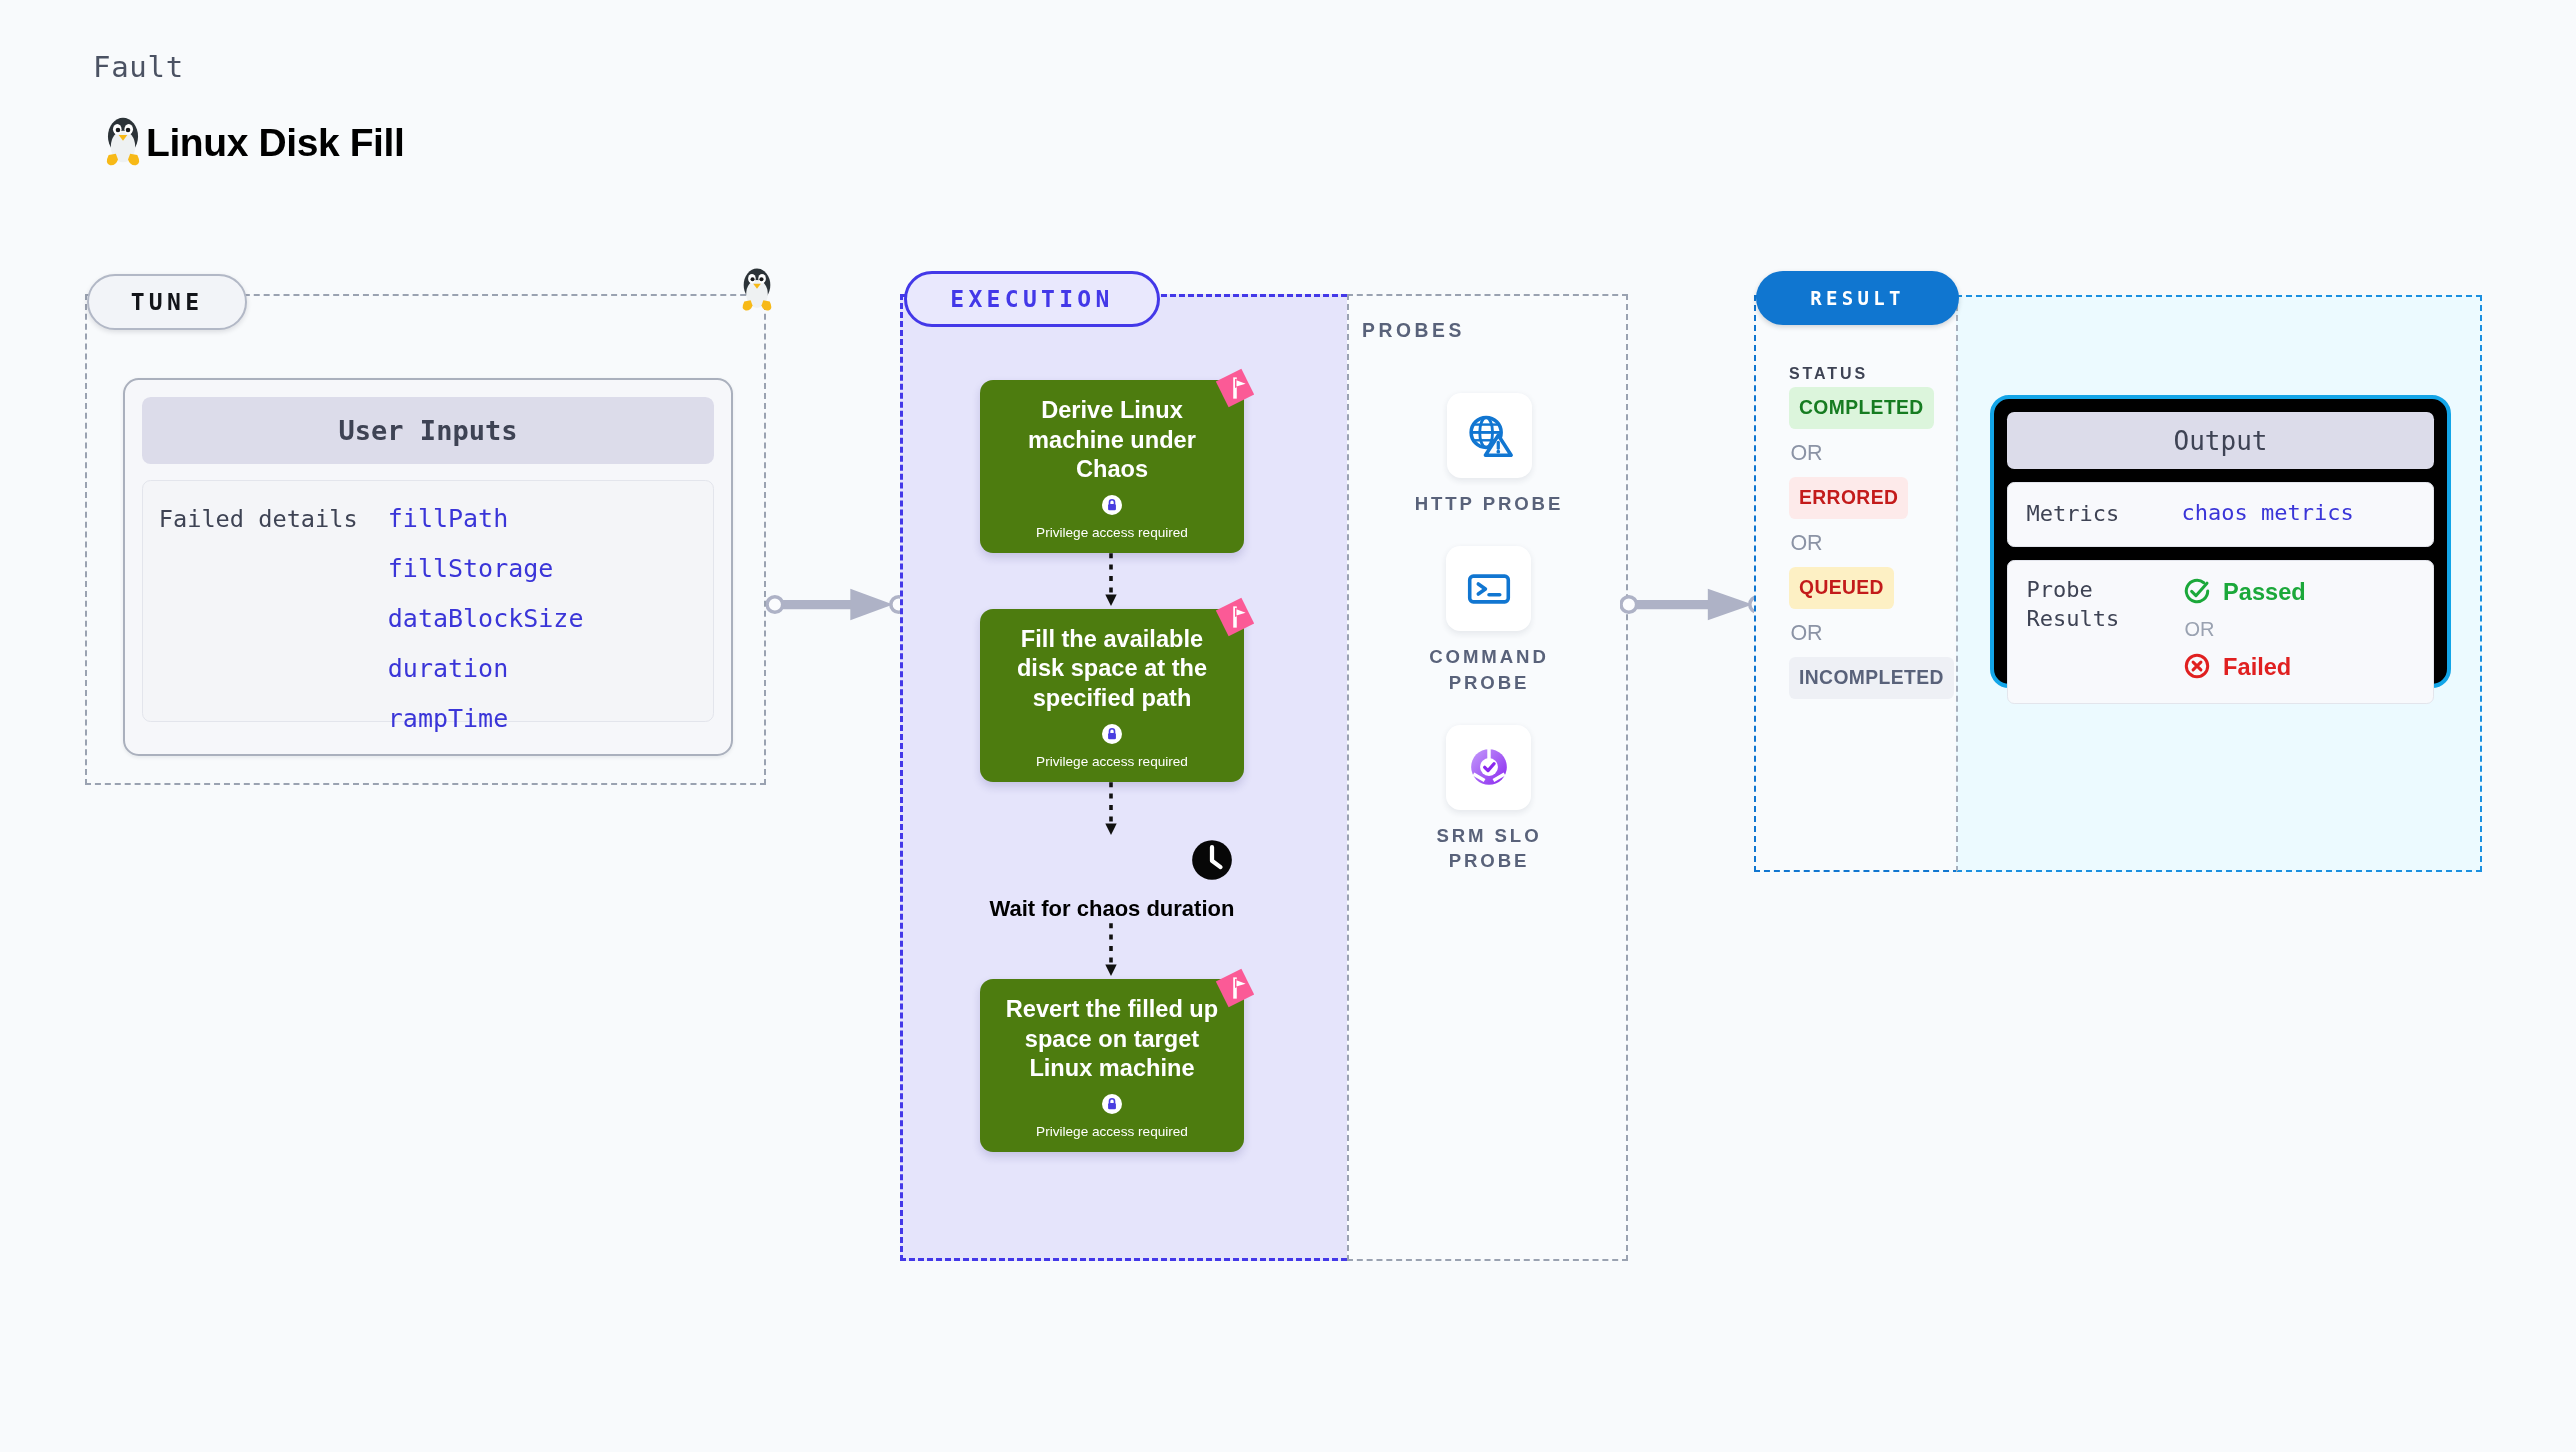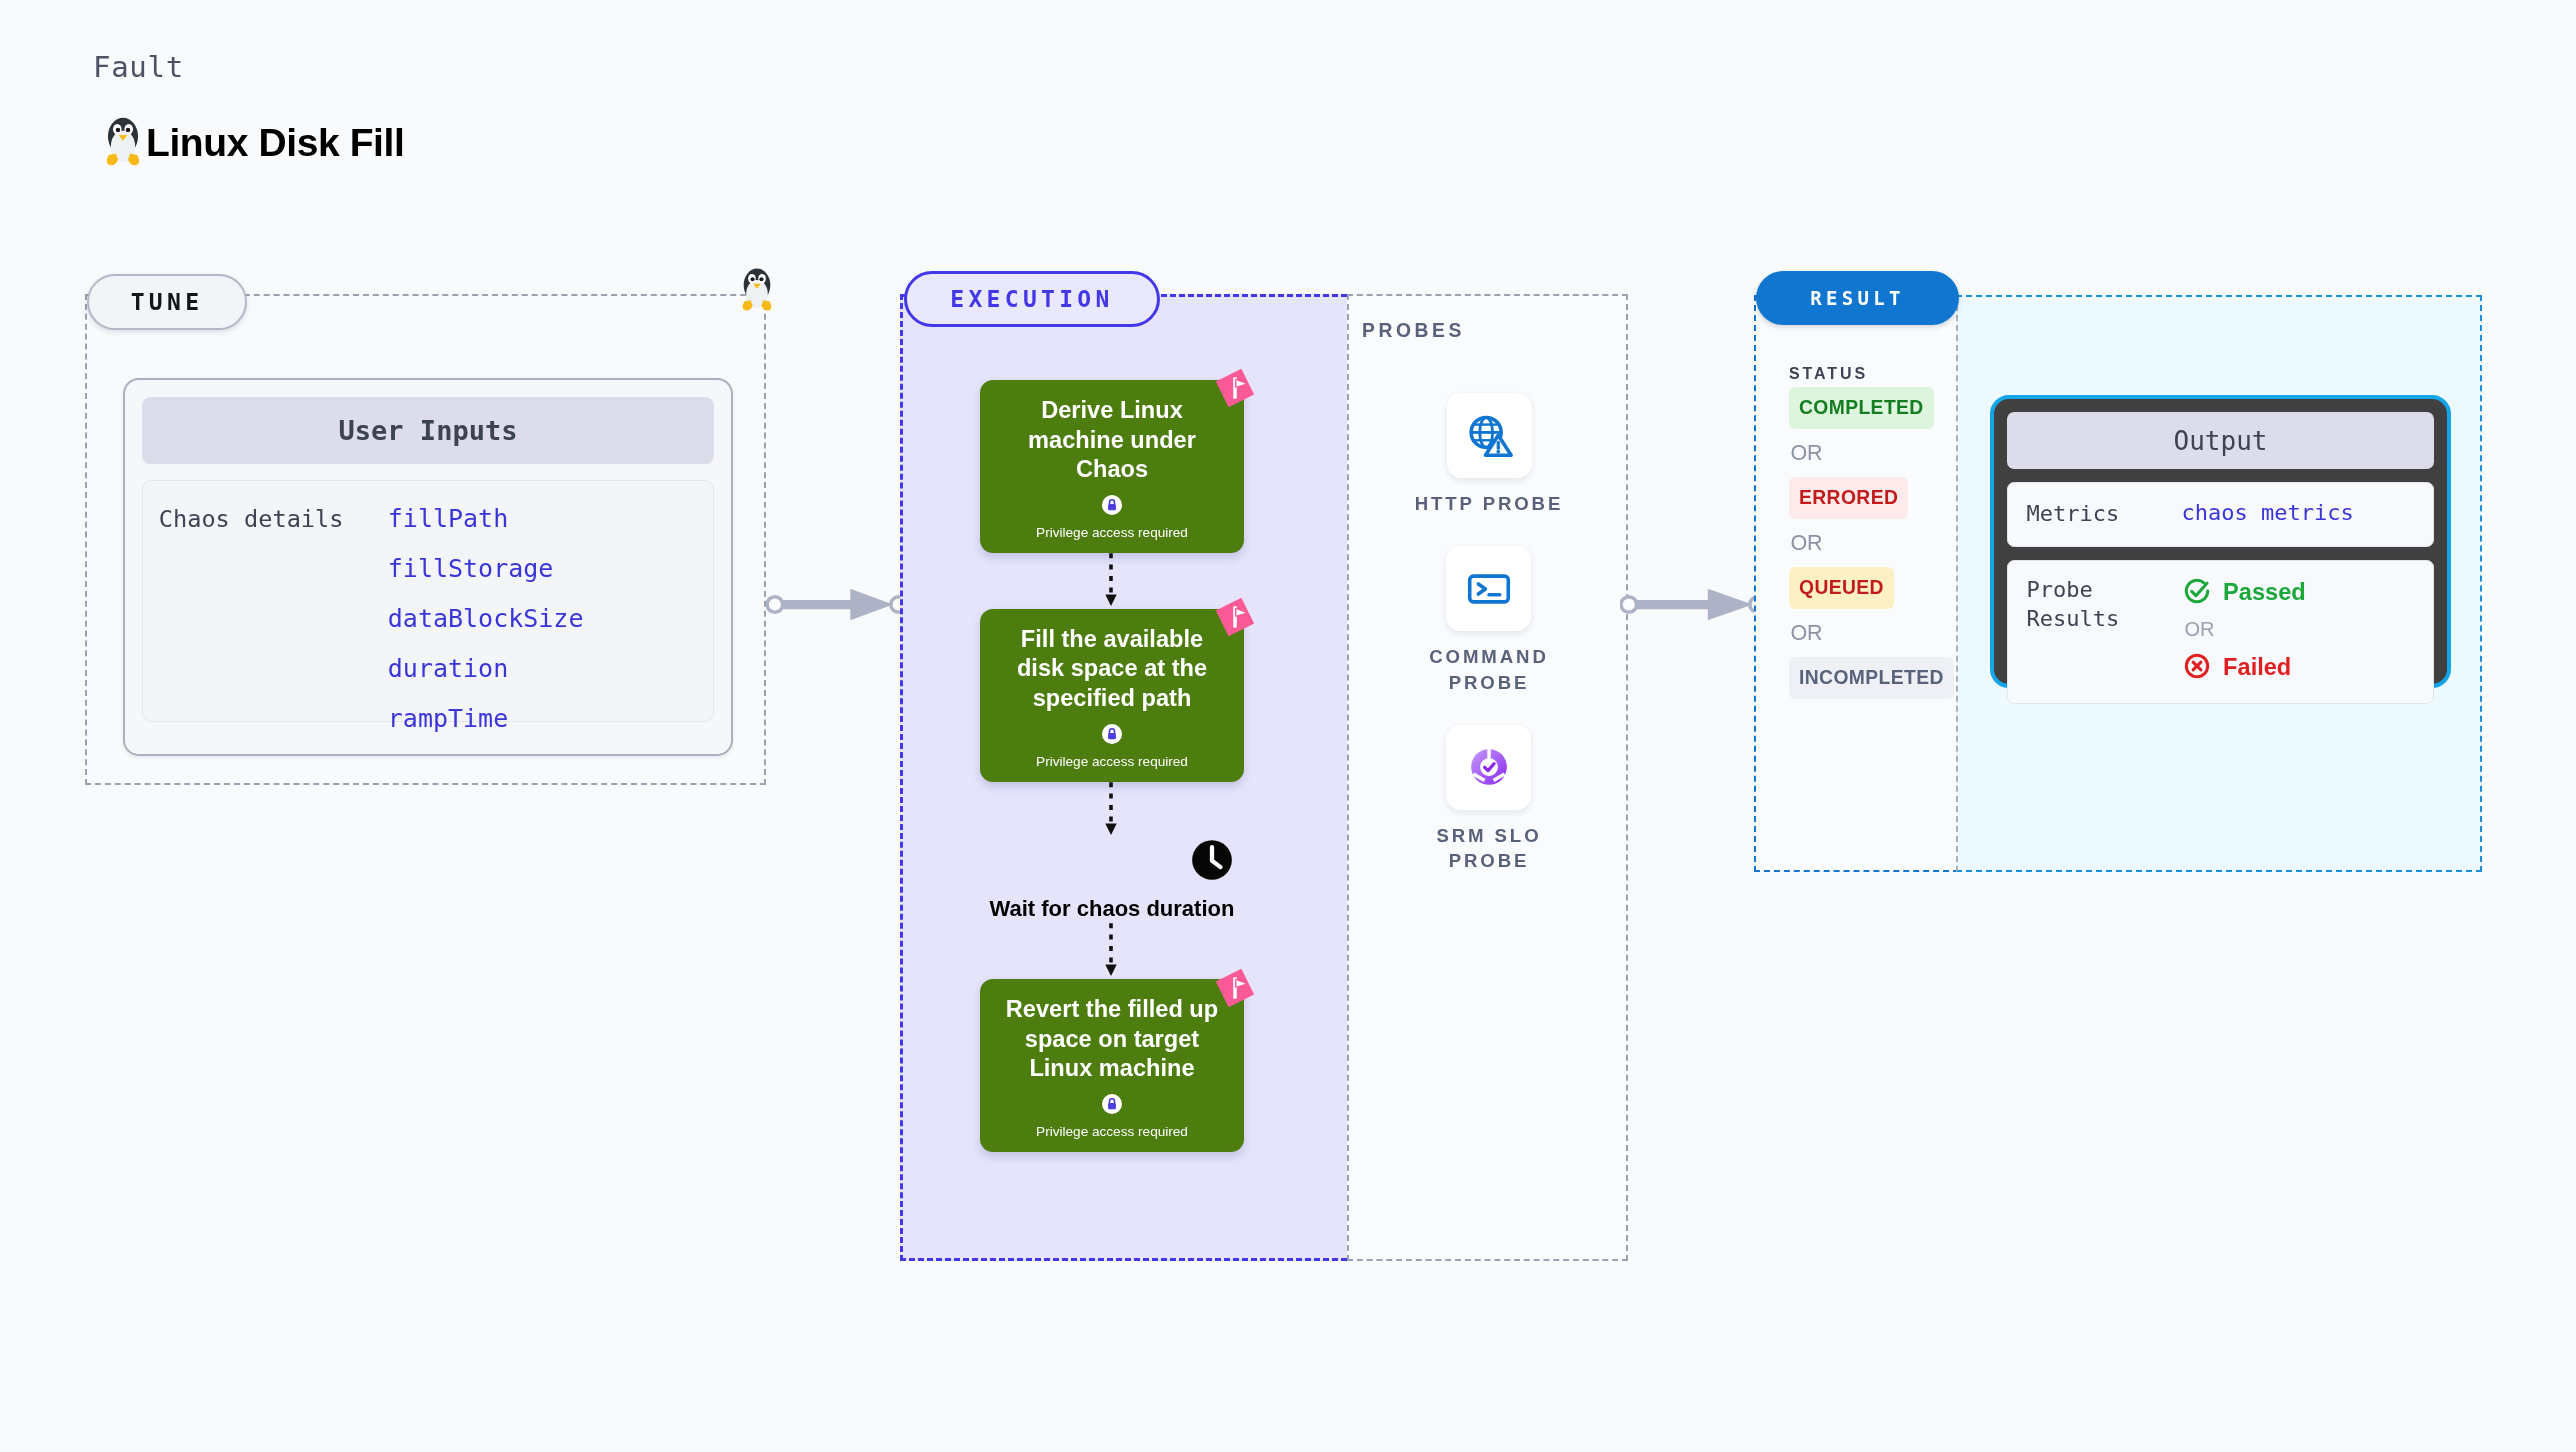--- a/index.html
+++ b/index.html
@@ -188,21 +188,21 @@
   }
   .or-text {
     font-size: 21.5px; color: #8b93a5; margin: 11.5px 0 11.5px 1.4px;
     font-family: "Liberation Sans", sans-serif;
   }
 
   
   .output-card {
     position: absolute; left: 1990px; top: 395px;
     width: 461px; height: 293px;
-    background: #404040; border: 4.3px solid #13a5e8; border-radius: 19px;
+    background: #000000; border: 4.3px solid #13a5e8; border-radius: 19px;
     padding: 13px;
   }
   .out-head {
     height: 57px; background: #dcdcea; border-radius: 7.2px;
     display: flex; align-items: center; justify-content: center;
     font-family: "DejaVu Sans Mono", monospace;
     font-size: 26px; color: #3e4354;
   }
   .out-row {
     margin-top: 13px; background: #f8f9fc;
@@ -262,21 +262,21 @@
       <circle cx="39" cy="21" r="3.2" fill="#18191b"></circle>
       <path d="M26 28 L38 28 L32 36 Z" fill="#f7b917"></path>
       <path d="M12 56 Q6 68 14 70 Q22 71 25 62 L22 54 Z" fill="#f7b917"></path>
       <path d="M52 56 Q58 68 50 70 Q42 71 39 62 L42 54 Z" fill="#f7b917"></path>
     </svg>
   </div>
 
   <div class="tune-card">
     <div class="card-head">User Inputs</div>
     <div class="card-body">
-      <div class="kv-key">Chaos details</div>
+      <div class="kv-key">Failed details</div>
       <div class="kv-vals">
         <span>fillPath</span>
         <span>fillStorage</span>
         <span>dataBlockSize</span>
         <span>duration</span>
         <span>rampTime</span>
       </div>
     </div>
   </div>
 

